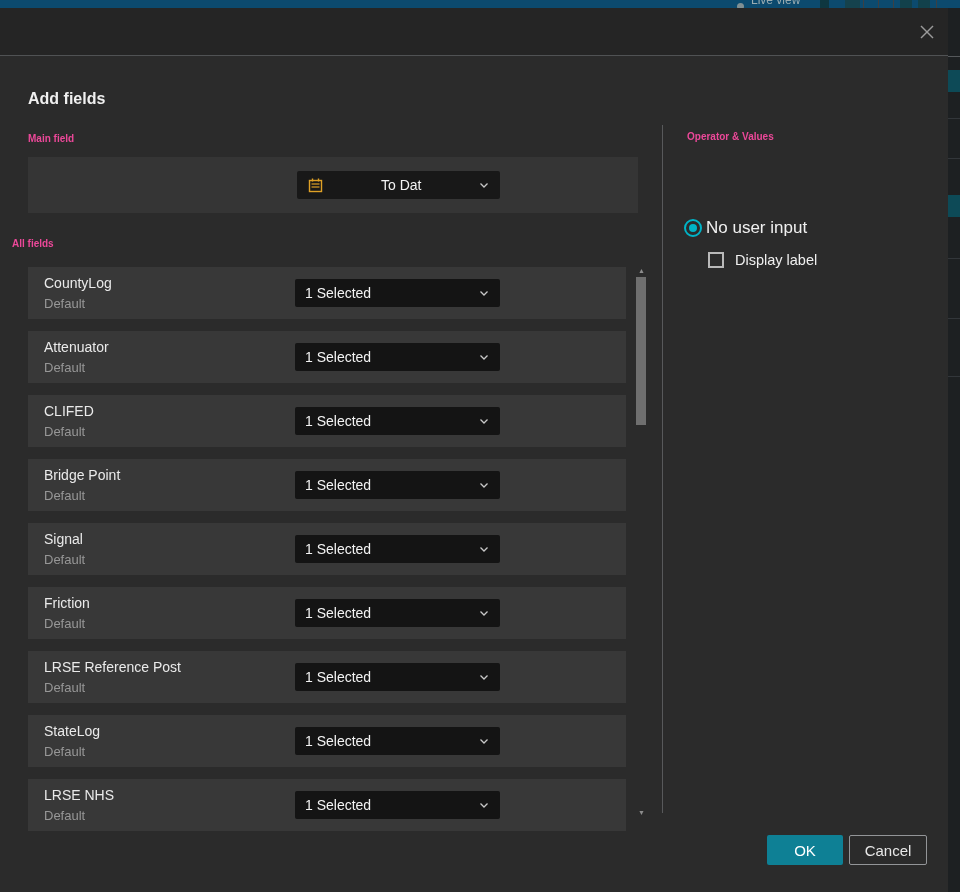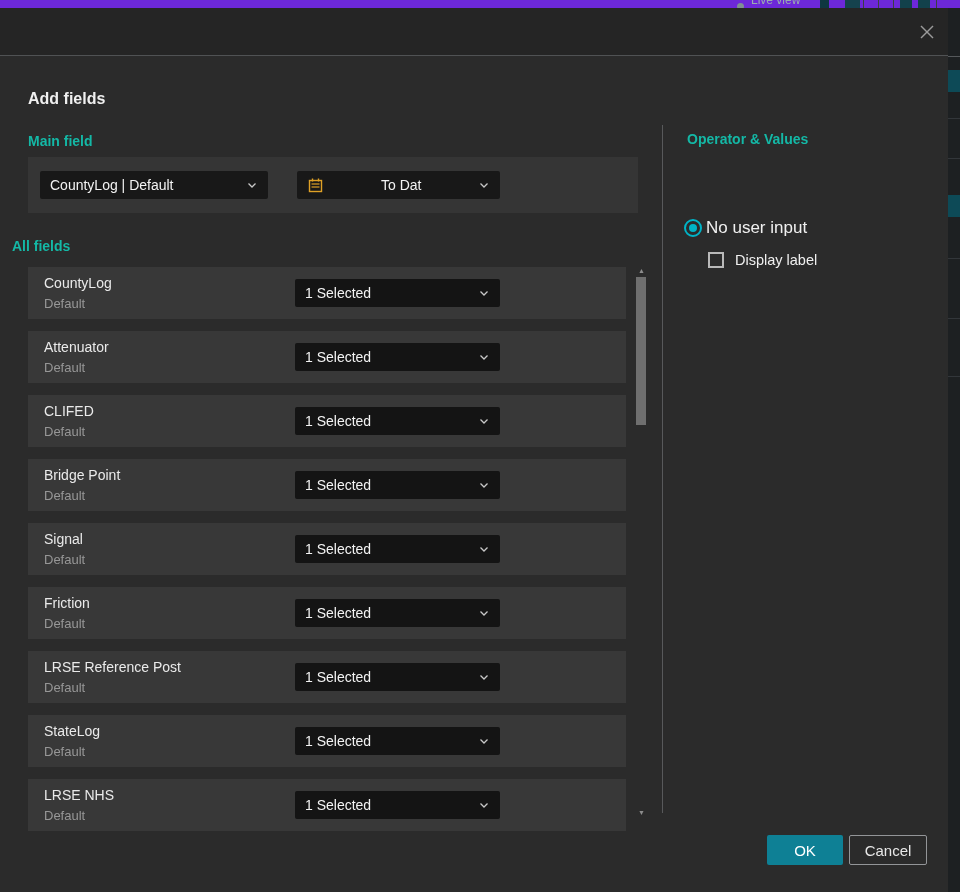--- a/index.html
+++ b/index.html
@@ -8,21 +8,21 @@
     font-family:"Liberation Sans", sans-serif;
     background:#1a1b1c;
     position:relative;
     overflow:hidden;
     color:#f0f0f0;
   }
 
   
   .app-strip {
     position:absolute; top:0; left:0; width:960px; height:8px;
-    background:#6d28d9; overflow:hidden;
+    background:#0c4a6e; overflow:hidden;
   }
   .strip-dot { position:absolute; left:737px; top:3px; width:7px; height:7px;
     border-radius:50%; background:#7f8f93; }
   .strip-label { position:absolute; left:751px; top:-7px; font-size:12px; color:#9aacb1; }
   .strip-chip { position:absolute; top:0; height:8px; background:#15424d; }
   .chip-a { left:820px; width:9px; background:#0e3740; }
   .chip-b { left:845px; width:15px; }
   .chip-c { left:900px; width:12px; background:#12414b; }
   .chip-d { left:918px; width:12px; background:#12414b; }
   .strip-sep { position:absolute; top:0; height:8px; width:1px; background:#3c4044; }
@@ -51,21 +51,21 @@
   }
   .close-btn {
     position:absolute; right:8px; top:11px; width:26px; height:26px;
     display:flex; align-items:center; justify-content:center; cursor:pointer;
   }
 
   .heading {
     position:absolute; left:28px; top:82px;
     font-size:16px; font-weight:700; color:#f0f0f0;
   }
-  .sec-label { position:absolute; font-size:14px; font-weight:700; color:#14b8a6; }
+  .sec-label { position:absolute; font-size:10px; font-weight:700; color:#ec4899; }
   .lbl-main { left:28px; top:125px; }
   .lbl-all  { left:12px; top:230px; }
   .lbl-op   { left:687px; top:123px; }
 
   
   .main-box {
     position:absolute; left:28px; top:149px; width:610px; height:56px;
     background:#353535;
   }
 
@@ -183,28 +183,20 @@
         <line x1="4" y1="4" x2="16" y2="16" stroke="#9a9a9a" stroke-width="1.4"></line>
         <line x1="16" y1="4" x2="4" y2="16" stroke="#9a9a9a" stroke-width="1.4"></line>
       </svg>
     </span>
   </div>
 
   <div class="heading">Add fields</div>
 
   <div class="sec-label lbl-main">Main field</div>
   <div class="main-box">
-    <div class="dd dd-layer">
-      <span class="dd-text">CountyLog | Default</span>
-      <span class="chev">
-        <svg width="12" height="12" viewBox="0 0 12 12">
-            <path d="M2.5 4.5 L6 8 L9.5 4.5" fill="none" stroke="#c8c8c8" stroke-width="1.3"></path>
-          </svg>
-      </span>
-    </div>
     <div class="dd dd-field">
       <span class="cal-ico">
         <svg width="17" height="17" viewBox="0 0 17 17">
           <rect x="2.5" y="3.5" width="12" height="11" fill="none" stroke="#dfa126" stroke-width="1.4"></rect>
           <line x1="5.5" y1="1.5" x2="5.5" y2="4.5" stroke="#dfa126" stroke-width="1.4"></line>
           <line x1="11.5" y1="1.5" x2="11.5" y2="4.5" stroke="#dfa126" stroke-width="1.4"></line>
           <line x1="4.5" y1="7" x2="12.5" y2="7" stroke="#dfa126" stroke-width="1.2"></line>
           <line x1="4.5" y1="10" x2="12.5" y2="10" stroke="#dfa126" stroke-width="1.2"></line>
         </svg>
       </span>

